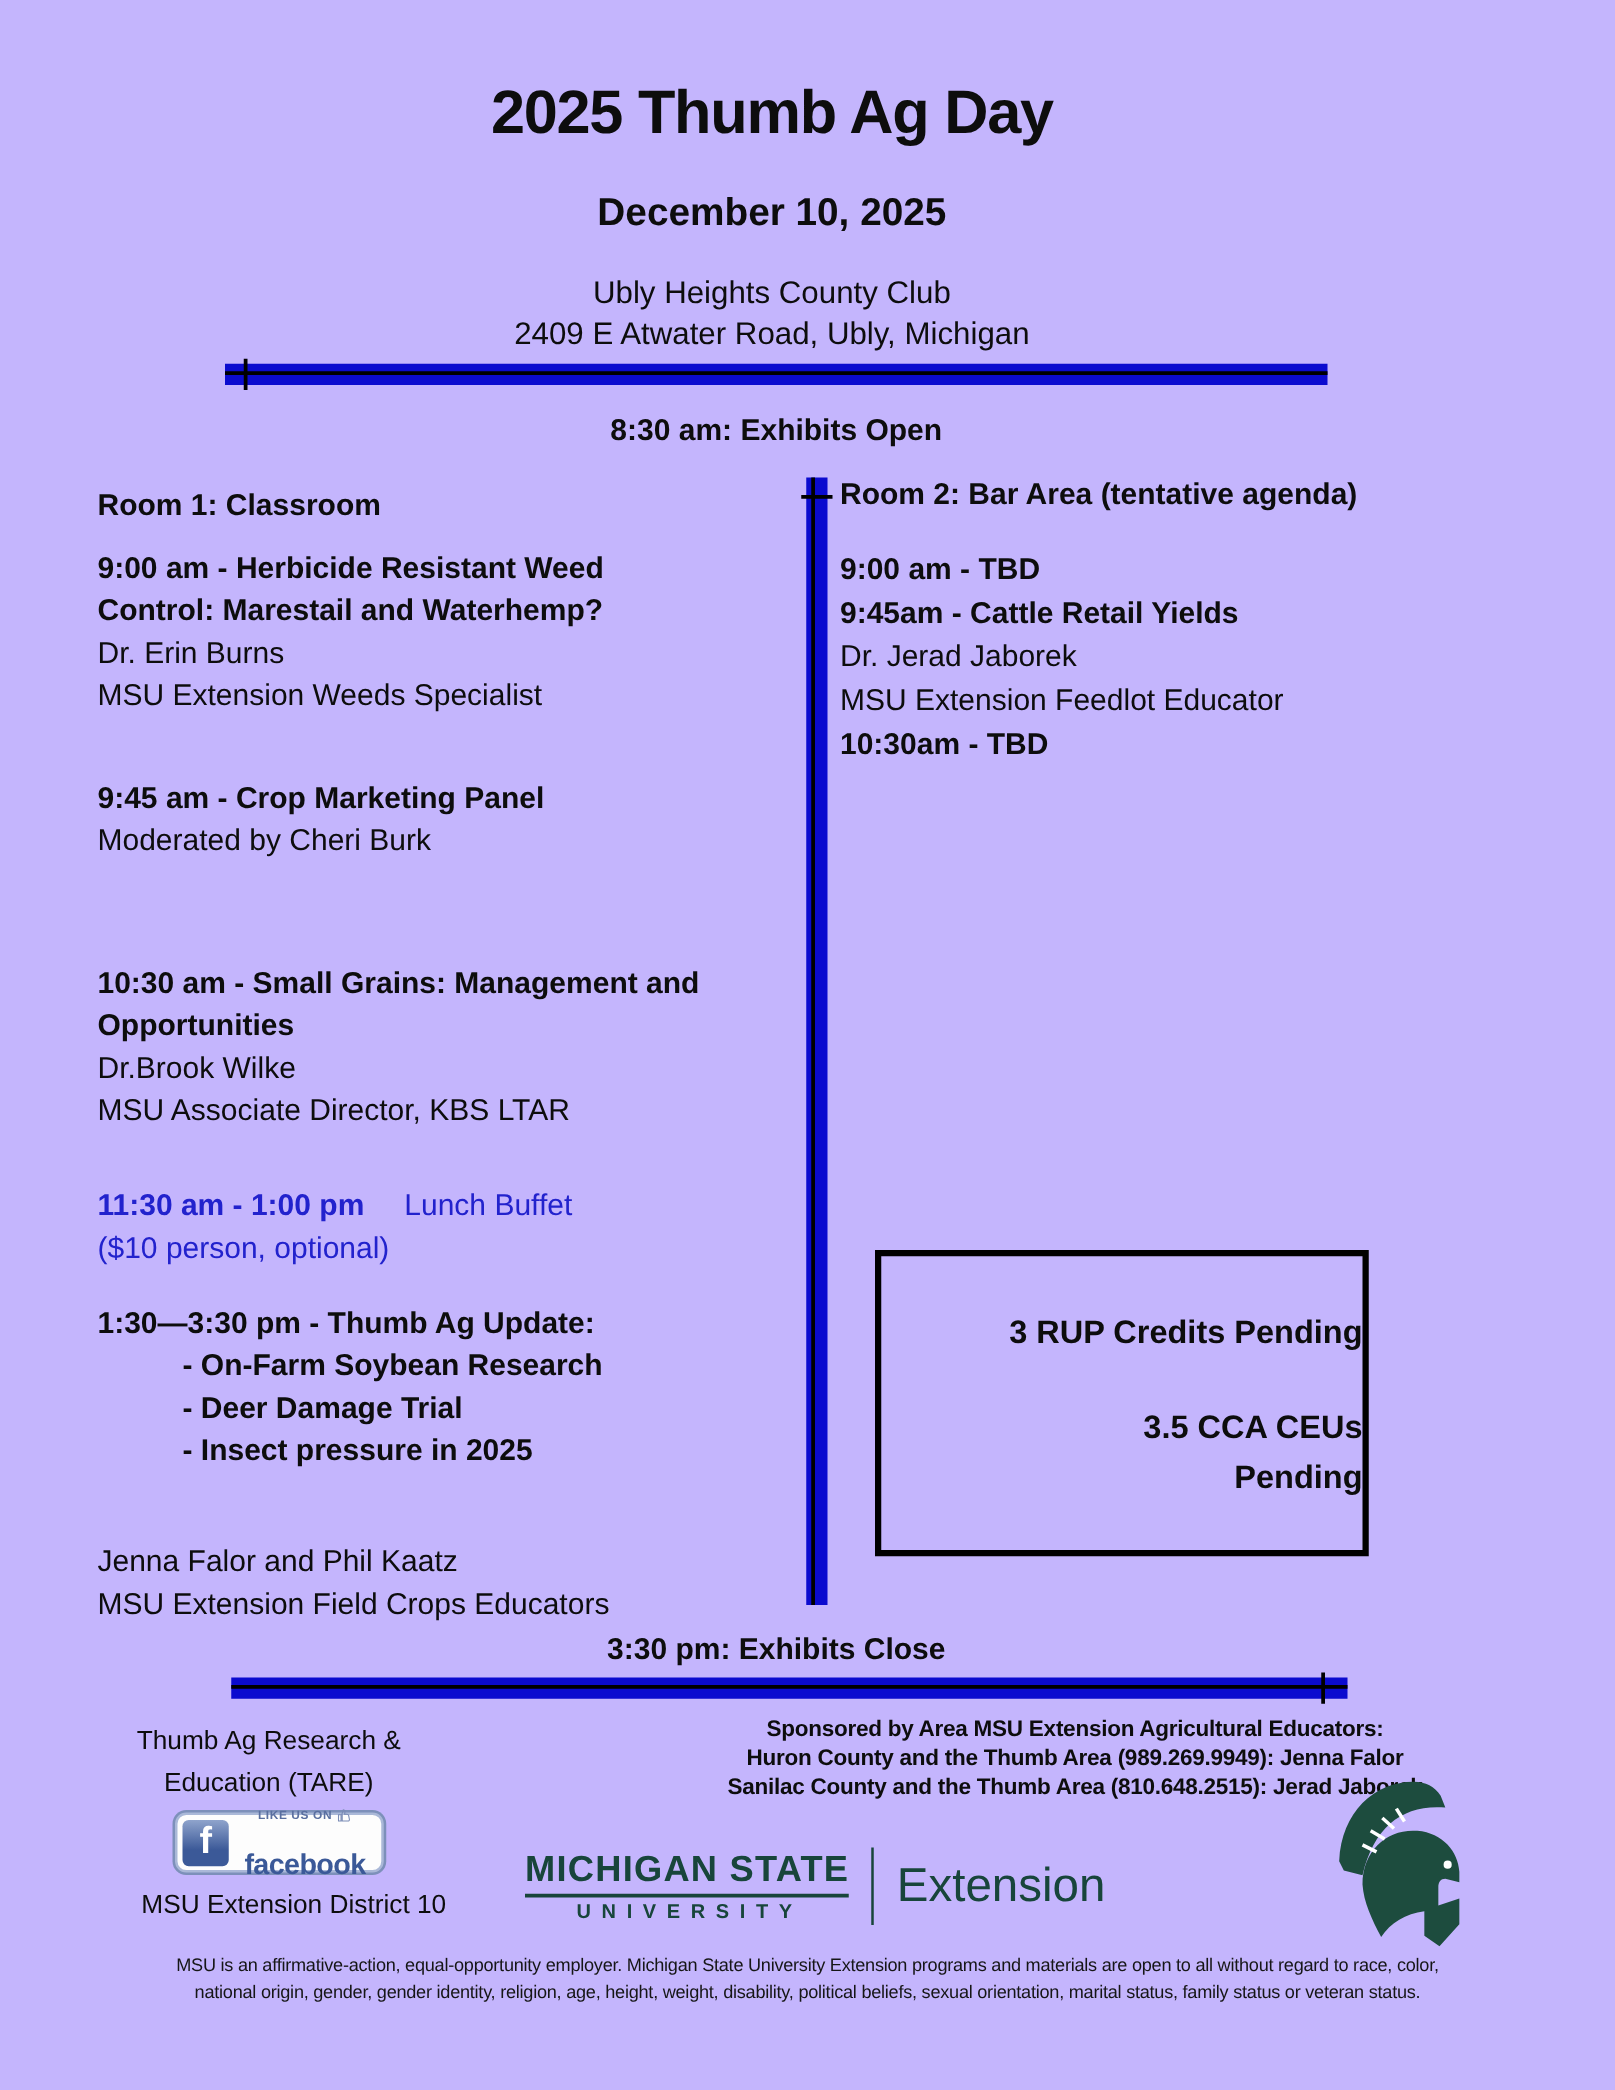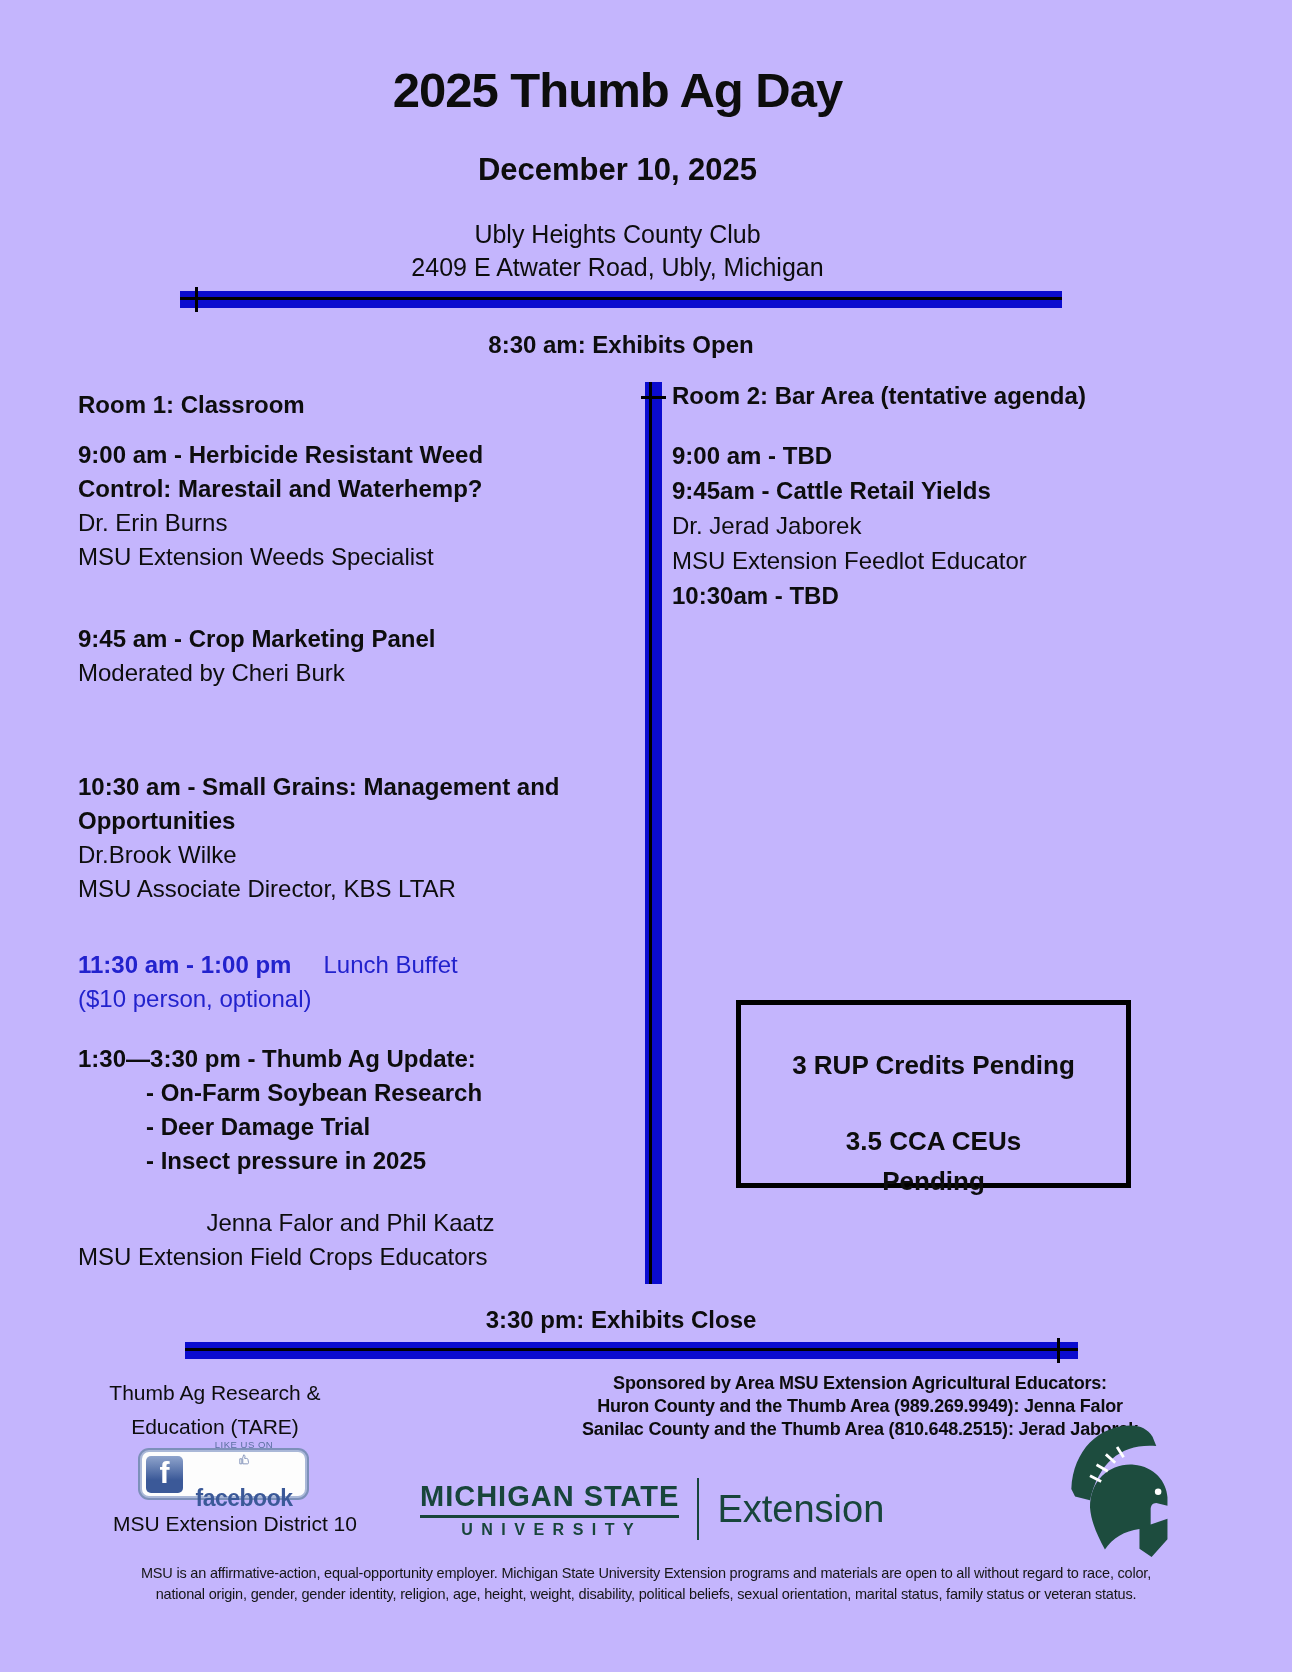--- a/index.html
+++ b/index.html
@@ -29,48 +29,48 @@
   .vbar{left:645px;top:382px;width:17px;height:902px;background:#0b0bcf;}
   .vbar .inner-vline{position:absolute;top:0;bottom:0;left:4px;width:3px;background:#000;}
   .tick-h{position:absolute;left:-4px;top:14px;width:25px;height:3px;background:#000;}
 
   
   .lcol{left:78px;top:388px;width:545px;font-size:24px;}
   .rcol{left:672px;top:378px;width:560px;font-size:24px;}
   .line{margin:0;line-height:34px;}
   .rcol .line{line-height:35px;}
   .mt16{margin-top:16px;} .mt25{margin-top:25px;} .mt26{margin-top:26px;}
-  .mt42{margin-top:42px;} .mt48{margin-top:48px;} .mt54{margin-top:28px;text-align:center;} .mt80{margin-top:80px;}
+  .mt42{margin-top:42px;} .mt48{margin-top:48px;} .mt54{margin-top:55px;} .mt80{margin-top:80px;}
   .indent{padding-left:68px;}
   .blue{color:#2222cd;}
   .lunch-label{margin-left:32px;font-weight:normal;}
 
   
-  .credits{left:700px;top:1000px;width:395px;height:188px;border:5px solid #000;
-           box-sizing:border-box;text-align:center;font-size:26px;font-weight:bold;margin-left:36px;}
+  .credits{left:700px;top:1000px;width:395px;height:245px;border:5px solid #000;
+           box-sizing:border-box;text-align:right;font-size:26px;font-weight:bold;}
   .credits .c1{margin-top:42px;line-height:36px;}
   .credits .sp{height:38px;}
   .credits .c2,.credits .c3{line-height:40px;}
 
   
   .tare{left:85px;top:1376px;width:260px;text-align:center;font-size:21px;line-height:34px;}
   .district{left:85px;top:1512px;width:300px;text-align:center;font-size:21px;}
   .sponsored{left:560px;top:1372px;width:600px;text-align:center;font-size:18px;
              font-weight:bold;line-height:23px;letter-spacing:-0.2px;}
 
   
   .fb-badge{left:140px;top:1450px;width:167px;height:48px;background:#fdfdfd;
             border:2px solid #aab8d8;border-radius:9px;box-shadow:0 0 0 2px #7d90ba;
             display:flex;align-items:center;box-sizing:border-box;padding:3px 6px 3px 4px;}
   .fb-f{width:37px;height:37px;border-radius:5px;flex:0 0 auto;
         background:linear-gradient(#8fa4cc,#3b5998 65%);color:#fff;font-weight:bold;
         font-size:30px;line-height:34px;text-align:center;}
   .fb-right{flex:1;padding-left:6px;}
-  .fb-like{font-size:9.5px;font-weight:normal;color:#5a6fa0;letter-spacing:0.5px;
-           display:flex;align-items:center;gap:3px;justify-content:center;flex-direction:column;}
+  .fb-like{font-size:9.5px;font-weight:bold;color:#5a6fa0;letter-spacing:0.5px;
+           display:flex;align-items:center;gap:3px;justify-content:center;}
   .fb-word{font-size:23px;font-weight:bold;color:#3b5998;letter-spacing:-0.5px;
            line-height:22px;text-align:center;margin-top:21px;}
 
   
   .msu{left:420px;top:1478px;display:flex;align-items:center;color:#18453B;}
   .msu-word{text-align:center;}
   .msu-l1{font-size:29px;font-weight:bold;letter-spacing:1px;border-bottom:3px solid #18453B;
           padding-bottom:2px;}
   .msu-l2{font-size:16px;font-weight:bold;letter-spacing:8.5px;margin-top:3px;text-indent:4px;}
   .msu-sep{width:2px;height:62px;background:#18453B;margin:0 18px;}

